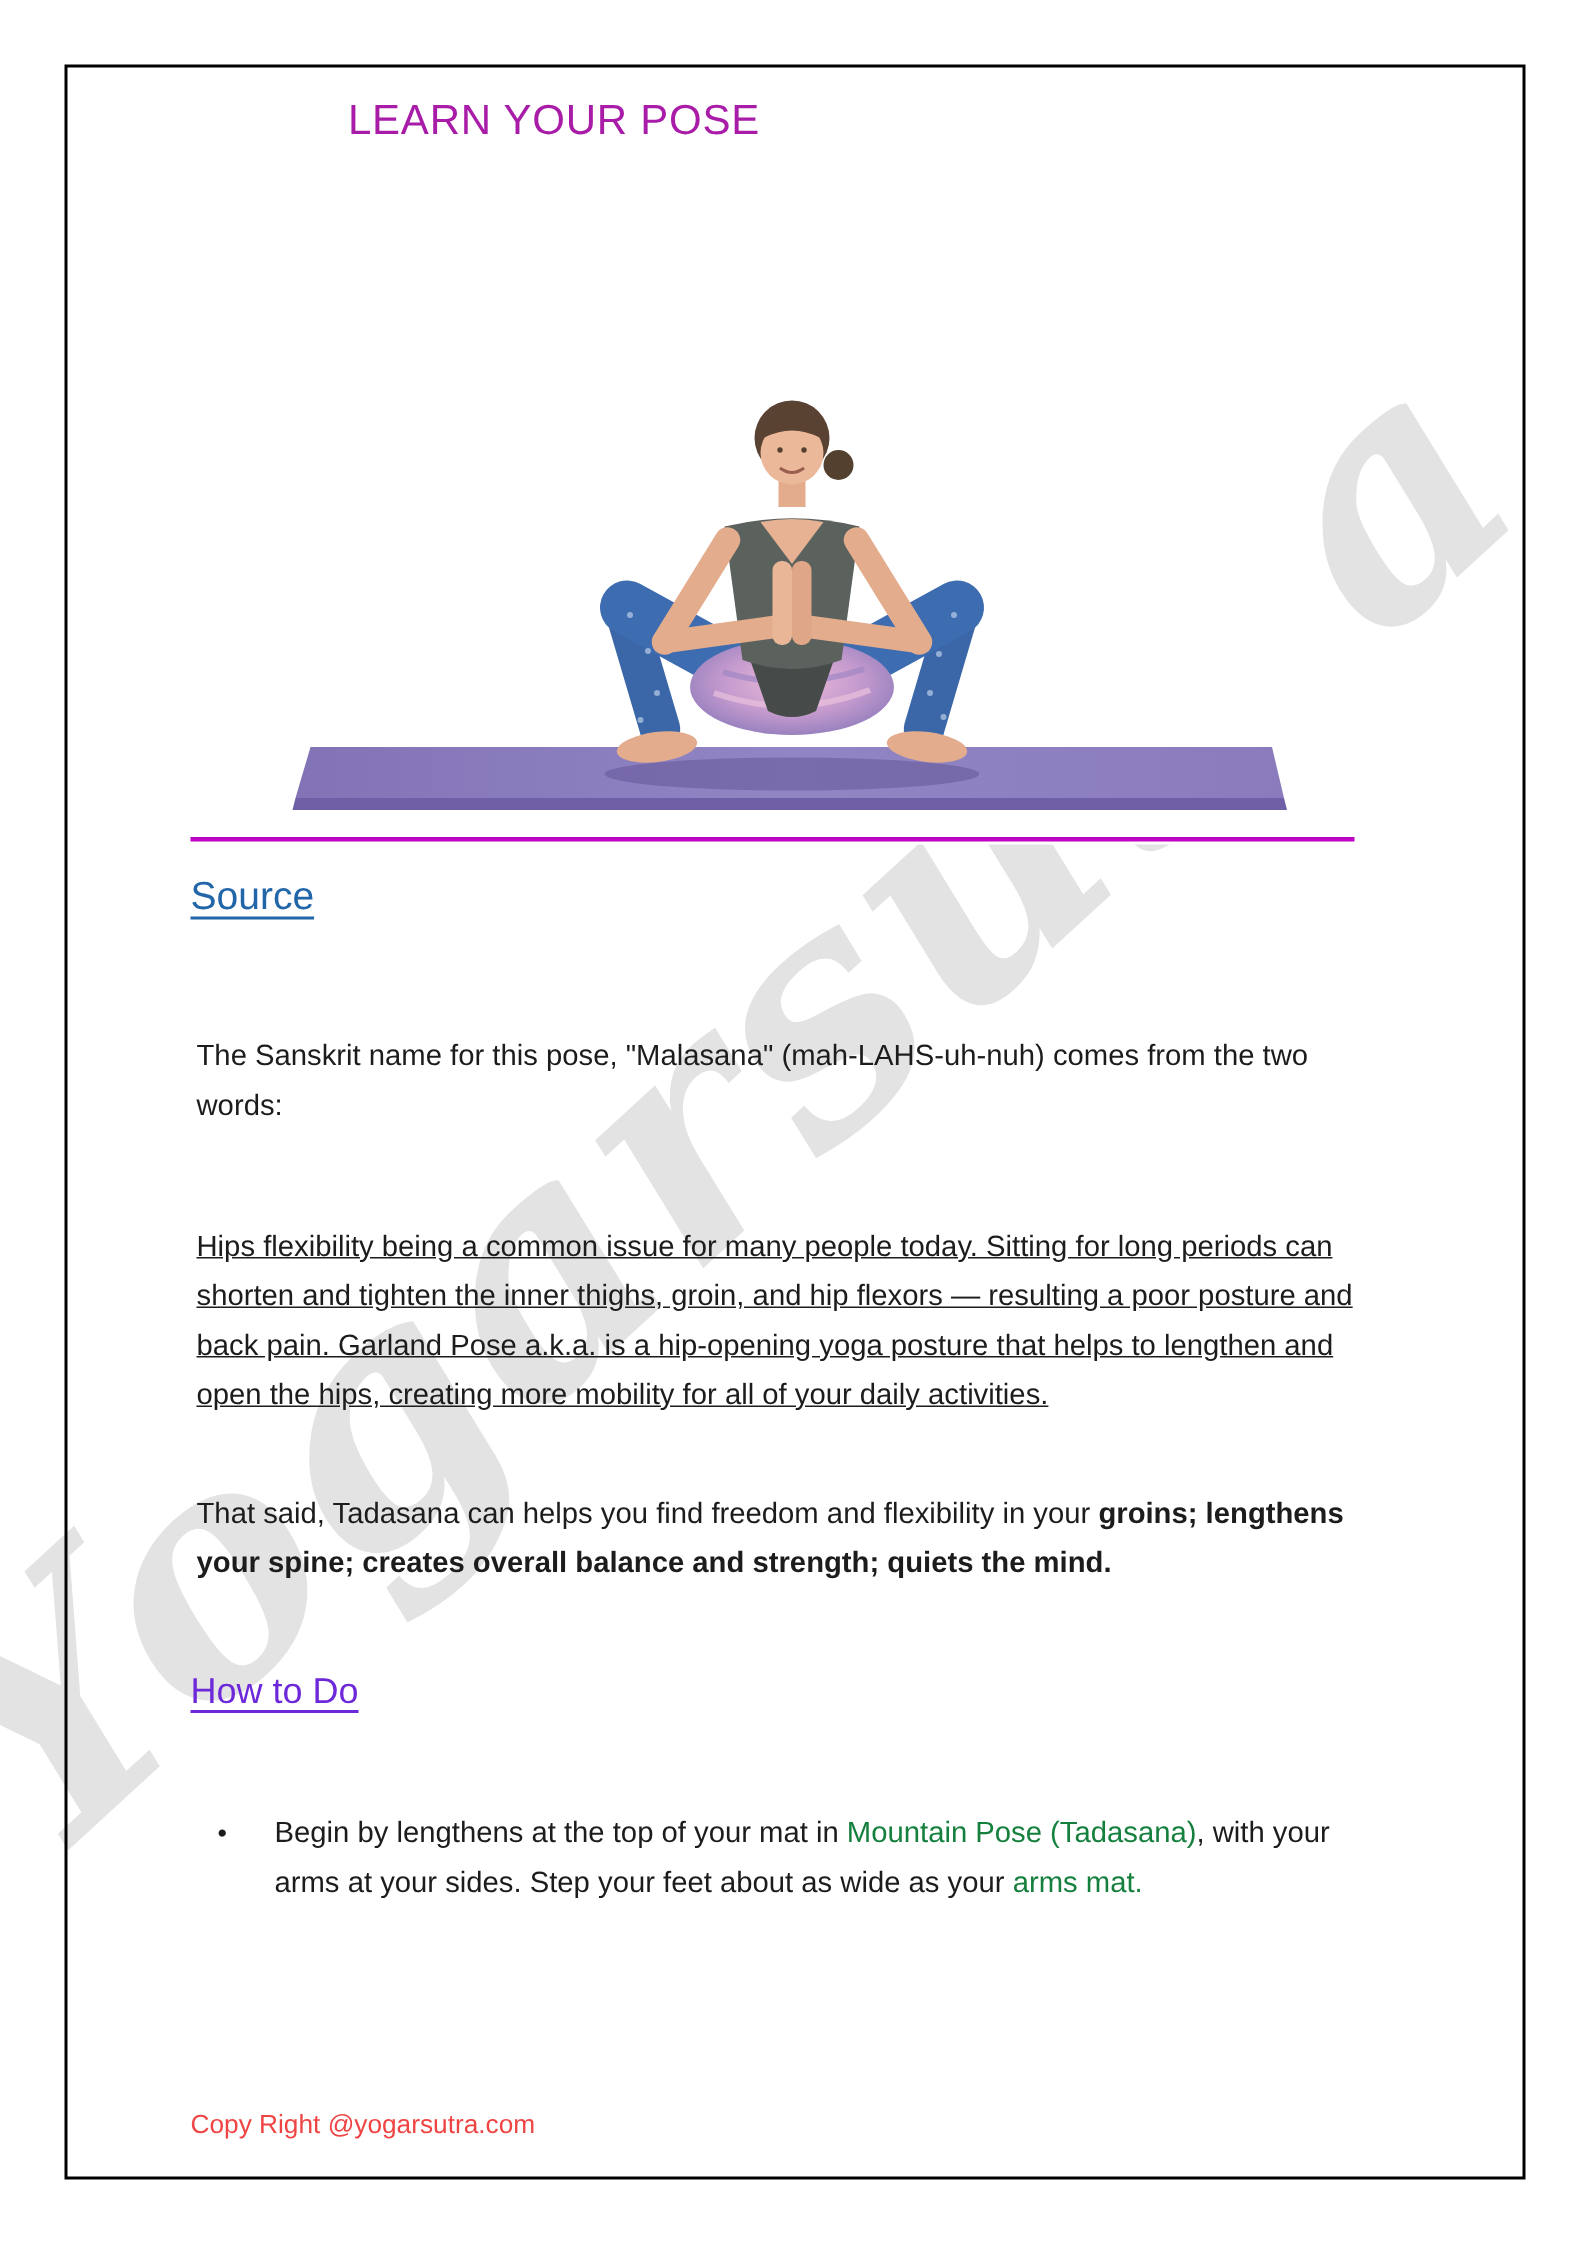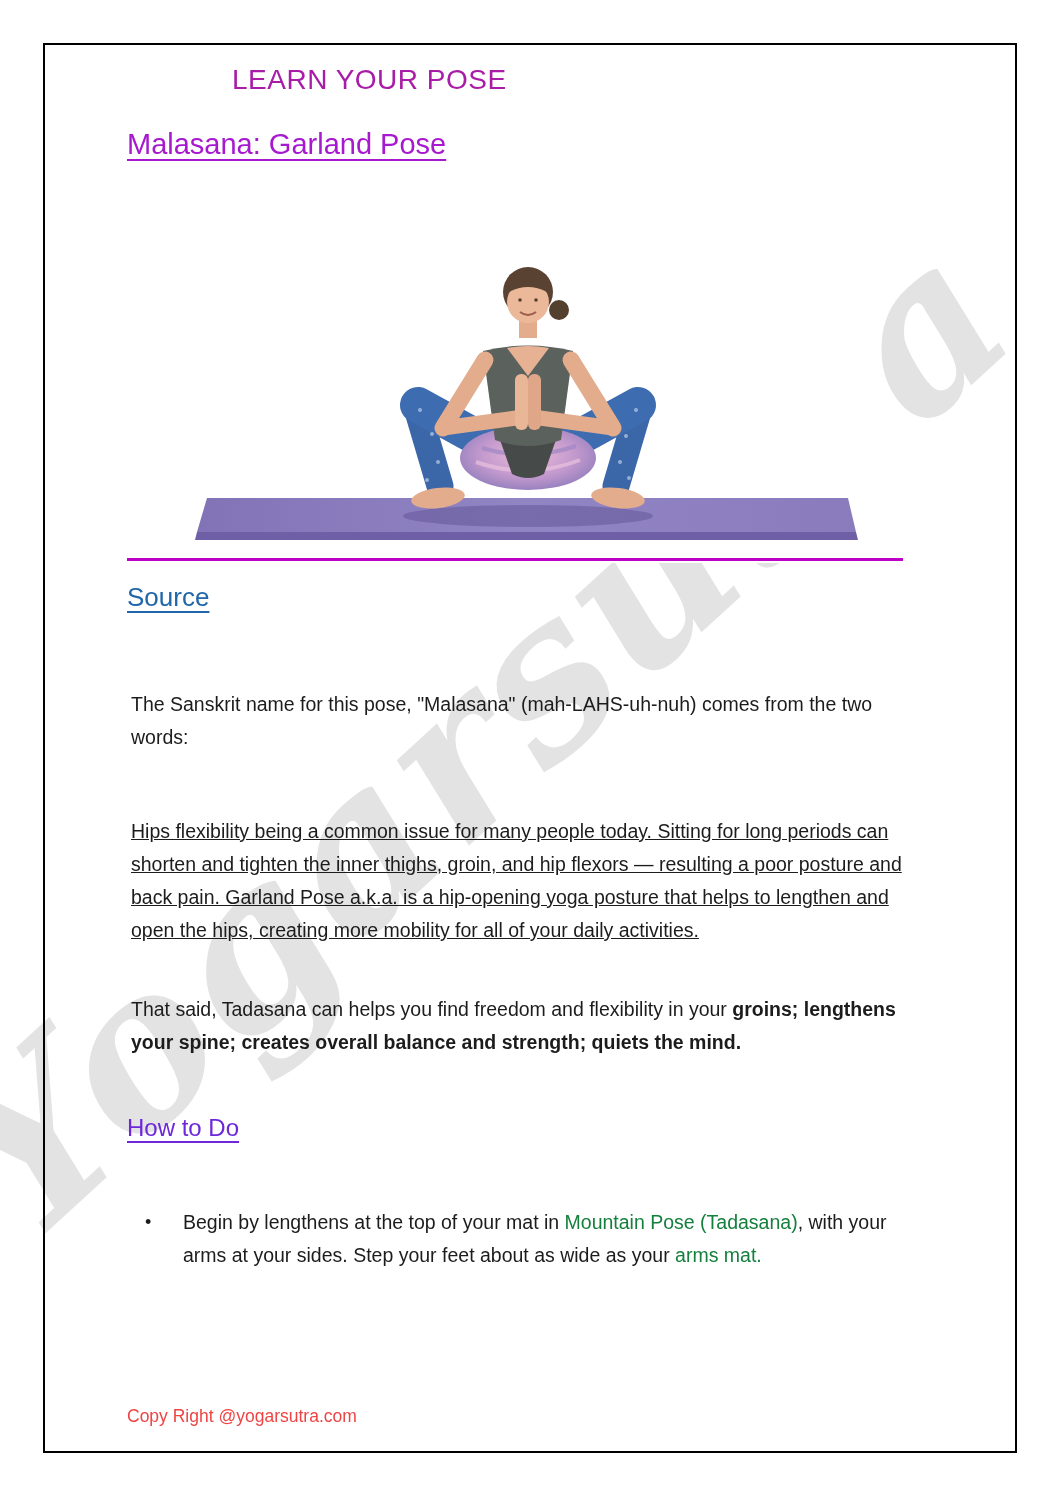--- a/index.html
+++ b/index.html
@@ -61,21 +61,20 @@
 <body>
 
 <div class="watermark">Yogarsutra</div>
 
 <div class="content">
 
   <div class="page-border"></div>
 
   <div class="hdr-label">LEARN YOUR POSE</div>
 
-  <div class="doc-title">Malasana: Garland Pose</div>
 
   <div class="photo" role="img" aria-label="Woman squatting in Malasana (Garland Pose) with hands in prayer on a purple yoga mat">
     <svg width="700" height="315" viewBox="0 0 700 315" xmlns="http://www.w3.org/2000/svg">
       <defs>
         <linearGradient id="matGrad" x1="0" y1="0" x2="1" y2="0">
           <stop offset="0" stop-color="#8273b6"></stop>
           <stop offset="0.5" stop-color="#9185c4"></stop>
           <stop offset="1" stop-color="#8a7bbd"></stop>
         </linearGradient>
         <radialGradient id="galaxyGrad" cx="0.5" cy="0.45" r="0.75">

